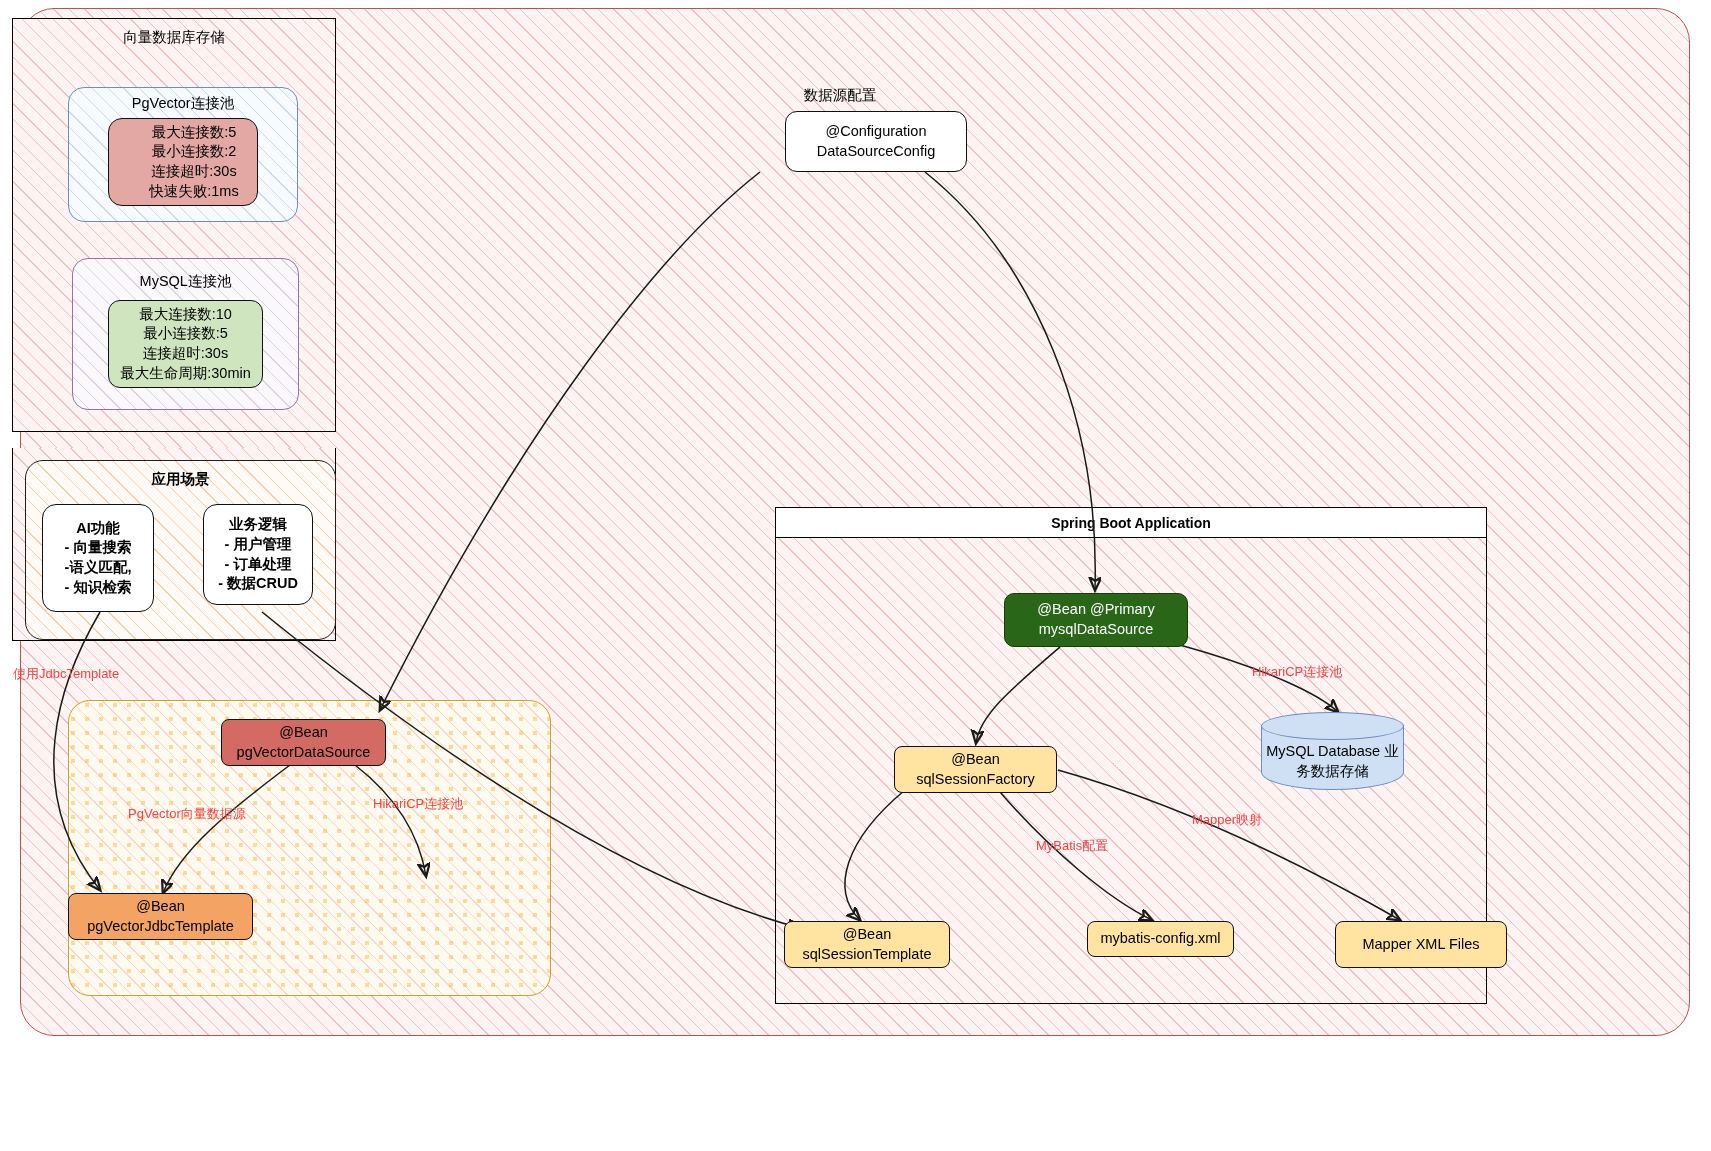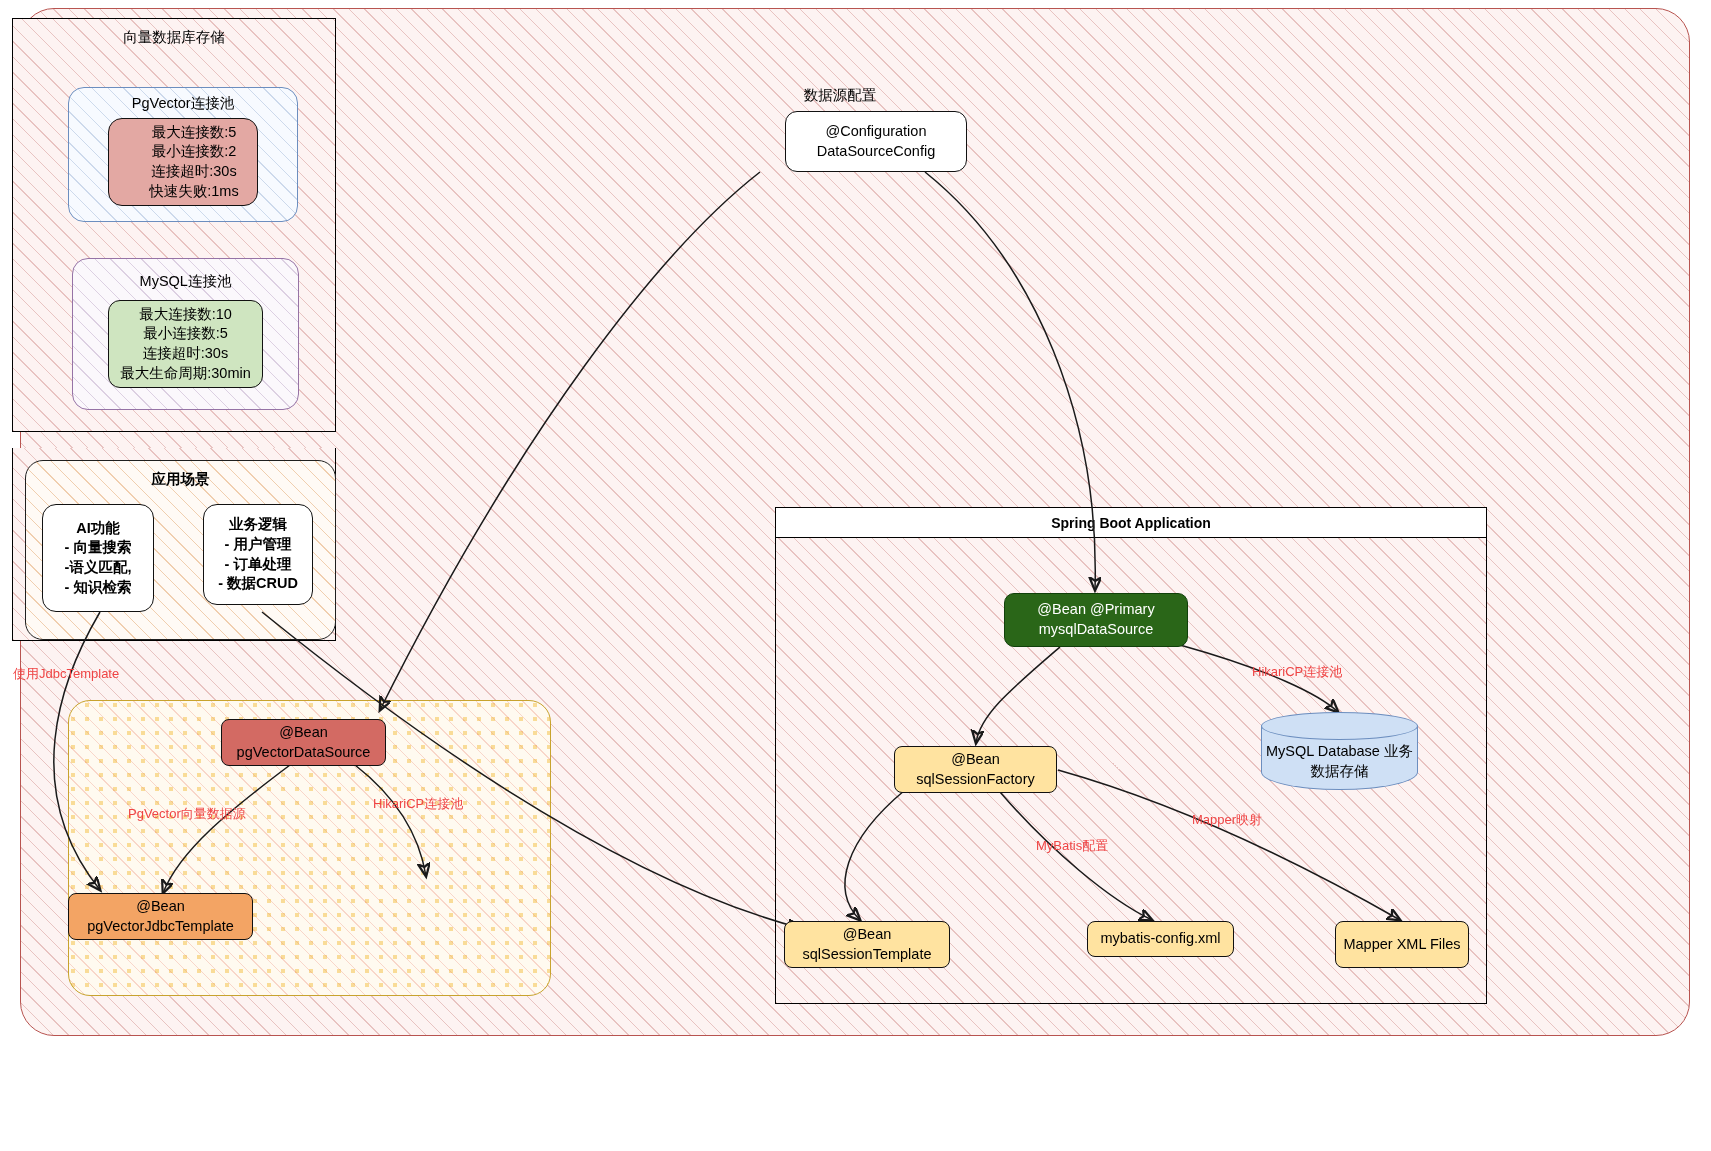--- a/index.html
+++ b/index.html
@@ -206,21 +206,21 @@
     <span class="ln">@Bean</span>
     <span class="ln">pgVectorJdbcTemplate</span>
   </div>
 
 
   <div class="node b-darkgreen" style="left:1004px;top:593px;width:184px;height:54px;">
     <span class="ln">@Bean @Primary</span>
     <span class="ln">mysqlDataSource</span>
   </div>
 
-  <div class="cyl cyl-blue" style="left:1261px;top:712px;width:157px;height:78px;">
+  <div class="cyl cyl-blue" style="left:1261px;top:712px;width:143px;height:78px;">
     <div class="body"></div>
     <div class="top"></div>
     <div class="txt">
       <span class="ln">MySQL Database</span>
       <span class="ln">业务数据存储</span>
     </div>
   </div>
 
   <div class="node b-yellow" style="left:894px;top:746px;width:163px;height:47px;">
     <span class="ln">@Bean</span>
@@ -229,17 +229,17 @@
 
   <div class="node b-yellow" style="left:784px;top:921px;width:166px;height:47px;">
     <span class="ln">@Bean</span>
     <span class="ln">sqlSessionTemplate</span>
   </div>
 
   <div class="node b-yellow" style="left:1087px;top:921px;width:147px;height:36px;">
     <span class="ln">mybatis-config.xml</span>
   </div>
 
-  <div class="node b-yellow" style="left:1335px;top:921px;width:134px;height:47px;">
+  <div class="node b-yellow" style="left:1335px;top:921px;width:172px;height:47px;">
     <span class="ln">Mapper XML Files</span>
   </div>
 
 </div>
 
 </body></html>

